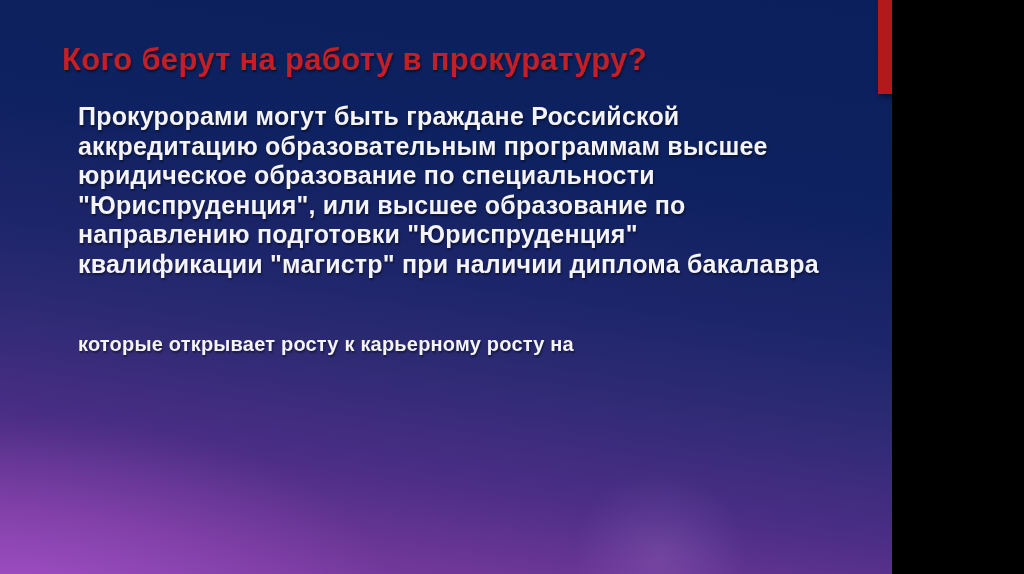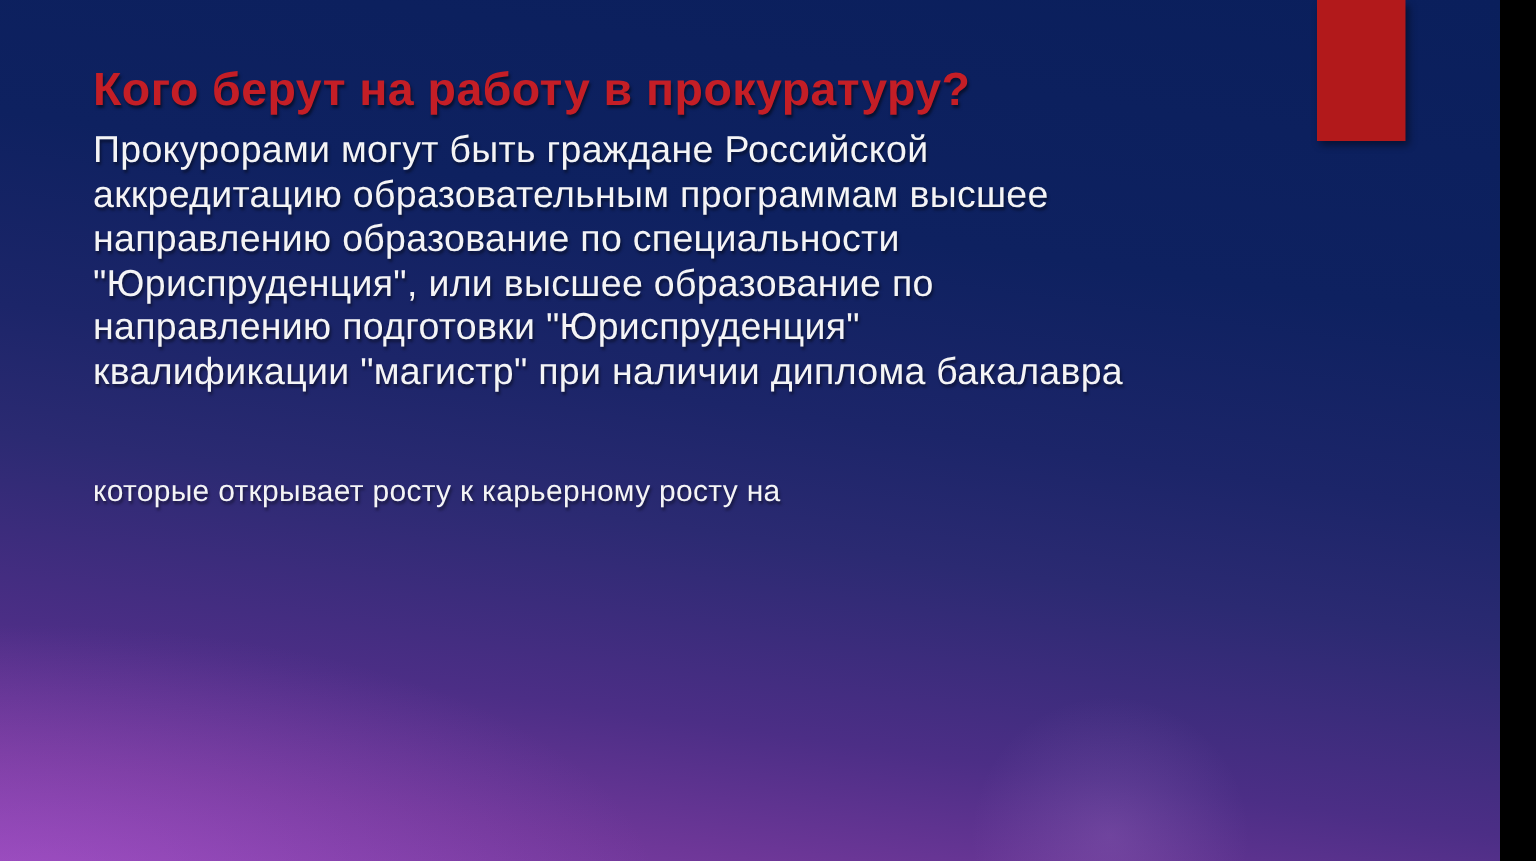--- a/index.html
+++ b/index.html
@@ -3,21 +3,21 @@
 <meta charset="utf-8">
 <title>Slide</title>
 <style>
   html, body {
     margin: 0;
     padding: 0;
     background: #000;
   }
   .slide {
     position: relative;
-    width: 1000px;
+    width: 892px;
     height: 574px;
     overflow: hidden;
     font-family: "Liberation Sans", "DejaVu Sans", sans-serif;
     background:
       radial-gradient(circle at 74% 97%, rgba(206,150,232,0.18) 0%, rgba(206,150,232,0.0) 10%),
       radial-gradient(ellipse 60% 45% at 2% 104%, rgba(200,100,230,0.38) 0%, rgba(200,100,230,0.0) 70%),
       linear-gradient(188deg, #0a1f5c 0%, #0e2160 30%, #1c2569 48%, #2b2a72 60%, #4c2e86 78%, #6e3798 90%, #8440ab 100%);
   }
   .accent-bar {
     position: absolute;
@@ -36,23 +36,23 @@
     font-size: 31px;
     font-weight: bold;
     letter-spacing: 0.3px;
     color: #c41e26;
     text-shadow: 1px 2px 2px rgba(0,0,0,0.5);
     white-space: nowrap;
   }
   .para { 
     position: absolute;
     left: 62px;
-    margin: 0;
+    margin: 16px;
     color: #f4f4f6;
-    font-weight: normal;
+    font-weight: bold;
     text-shadow: 1px 2px 2px rgba(0,0,0,0.45);
   }
   .para-1 {
     top: 86px;
     font-size: 25px;
     line-height: 29.5px;
     letter-spacing: 0.2px;
   }
   .para-2 {
     top: 314px;
@@ -67,21 +67,21 @@
 
 <div class="slide">
 
   <div class="accent-bar"></div>
 
   <h1 class="title">Кого берут на работу в прокуратуру?</h1>
 
   <div class="para para-1">
     <div class="line">Прокурорами могут быть граждане Российской</div>
     <div class="line">аккредитацию образовательным программам высшее</div>
-    <div class="line">направлению образование по специальности</div>
+    <div class="line">юридическое образование по специальности</div>
     <div class="line">"Юриспруденция", или высшее образование по</div>
     <div class="line">направлению подготовки "Юриспруденция"</div>
     <div class="line">квалификации "магистр" при наличии диплома бакалавра</div>
   </div>
 
   <div class="para para-2">
     <div class="line">которые открывает росту к карьерному росту на</div>
   </div>
 
 </div>

